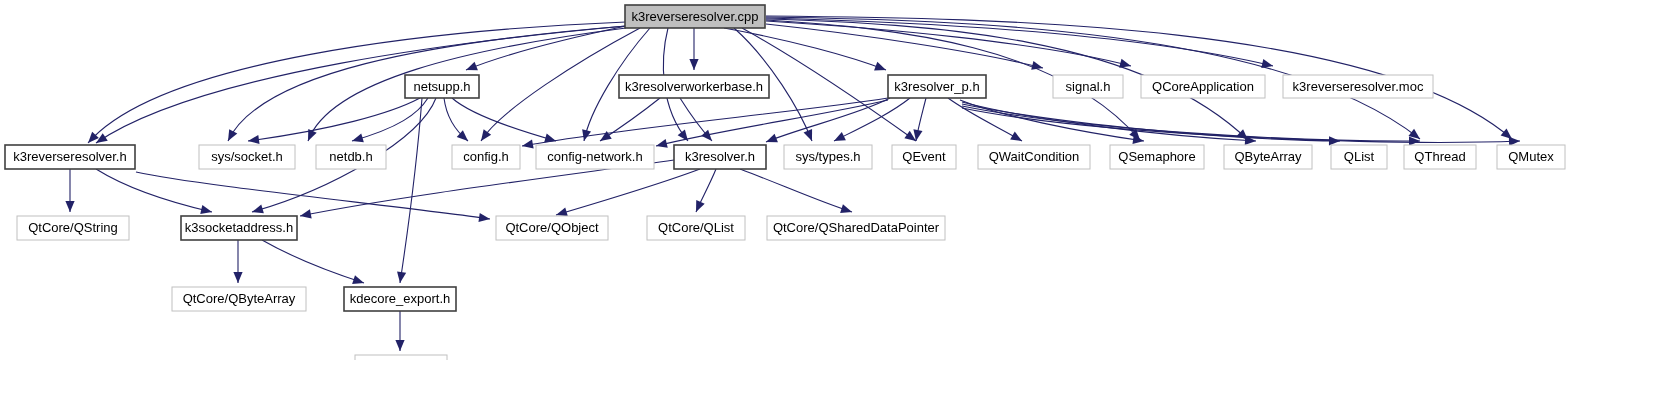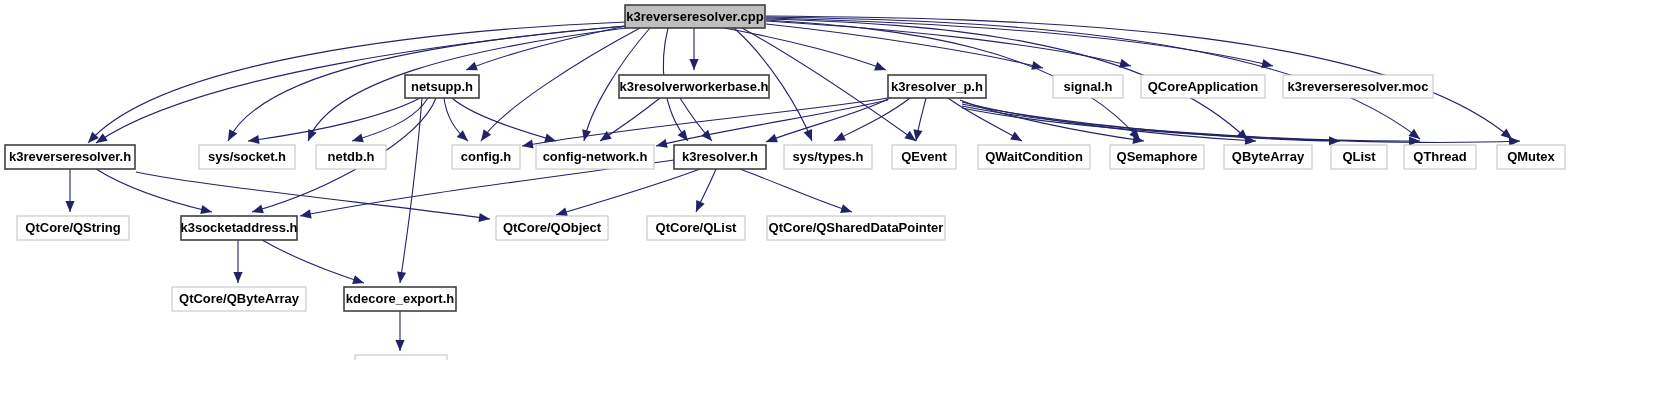--- a/index.html
+++ b/index.html
@@ -1,17 +1,17 @@
 <!DOCTYPE html>
 <html><head>
 <meta charset="utf-8">
 <style>
   html,body{margin:0;padding:0;background:#ffffff;}
   body{font-family:"Liberation Sans", sans-serif;}
-  #graph-root{position:relative;width:1661px;height:360px;overflow:hidden;background:#fff;font-weight:bold;}
+  #graph-root{position:relative;width:1661px;height:360px;overflow:hidden;background:#fff;}
   svg{display:block;}
   .node-label{font-family:"Liberation Sans", sans-serif;font-size:13px;fill:#000000;text-anchor:middle;dominant-baseline:middle;}
   .node-box{fill:#ffffff;stroke:#c0c0c0;stroke-width:1;}
   .node-box.bold{stroke:#404040;stroke-width:1.6;}
   .node-box.root{fill:#bfbfbf;stroke:#404040;stroke-width:1.6;}
   .edge{fill:none;stroke:#222267;stroke-width:1.1;}
   .arrow{fill:#222267;stroke:none;}
 </style>
 </head>
 <body>

